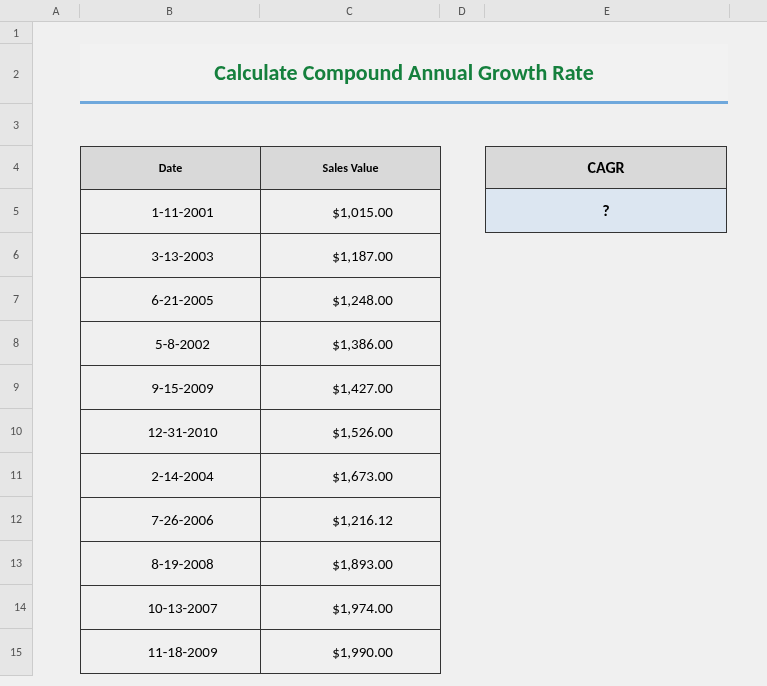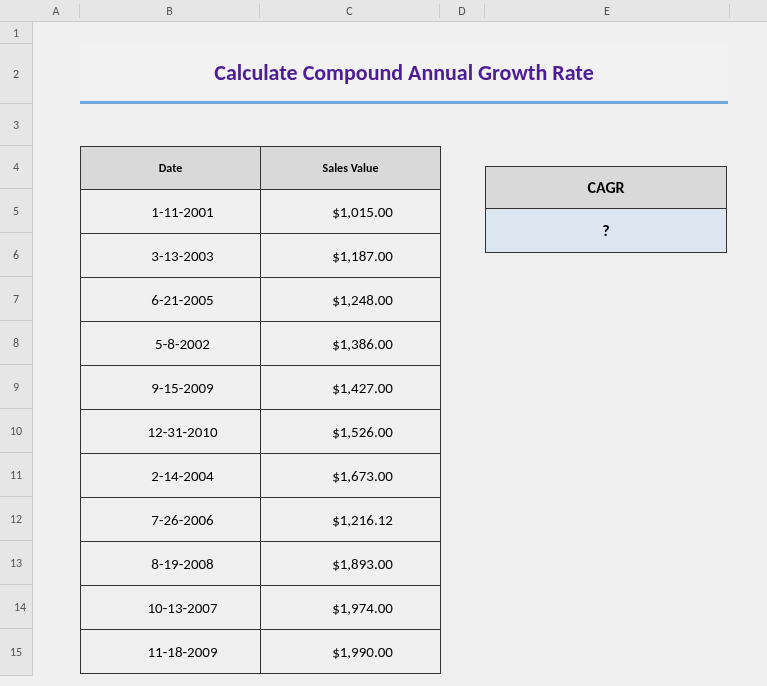--- a/index.html
+++ b/index.html
@@ -59,21 +59,21 @@
       top: 22px;
       width: 648px;
       height: 60px;
       background: #f2f2f2;
       border-bottom: 3px solid #6fa8dc;
       display: flex;
       align-items: center;
       justify-content: center;
       font-size: 22px;
       font-weight: bold;
-      color: #4c1d95;
+      color: #15803d;
     }
     .data-table {
       position: absolute;
       left: 47px;
       top: 124px;
       border-collapse: collapse;
     }
     .data-table th {
       background: #d9d9d9;
       border: 1px solid #333;
@@ -88,21 +88,20 @@
       height: 44px;
       padding-left: 24px;
     }
     .col-date { width: 180px; }
     .col-sales { width: 180px; }
     .cagr-box {
       position: absolute;
       left: 452px;
       top: 124px;
       width: 242px;
-      margin-top: 20px;
     }
     .cagr-header {
       background: #d9d9d9;
       border: 1px solid #333;
       height: 43px;
       display: flex;
       align-items: center;
       justify-content: center;
       font-weight: bold;
       font-size: 16px;

